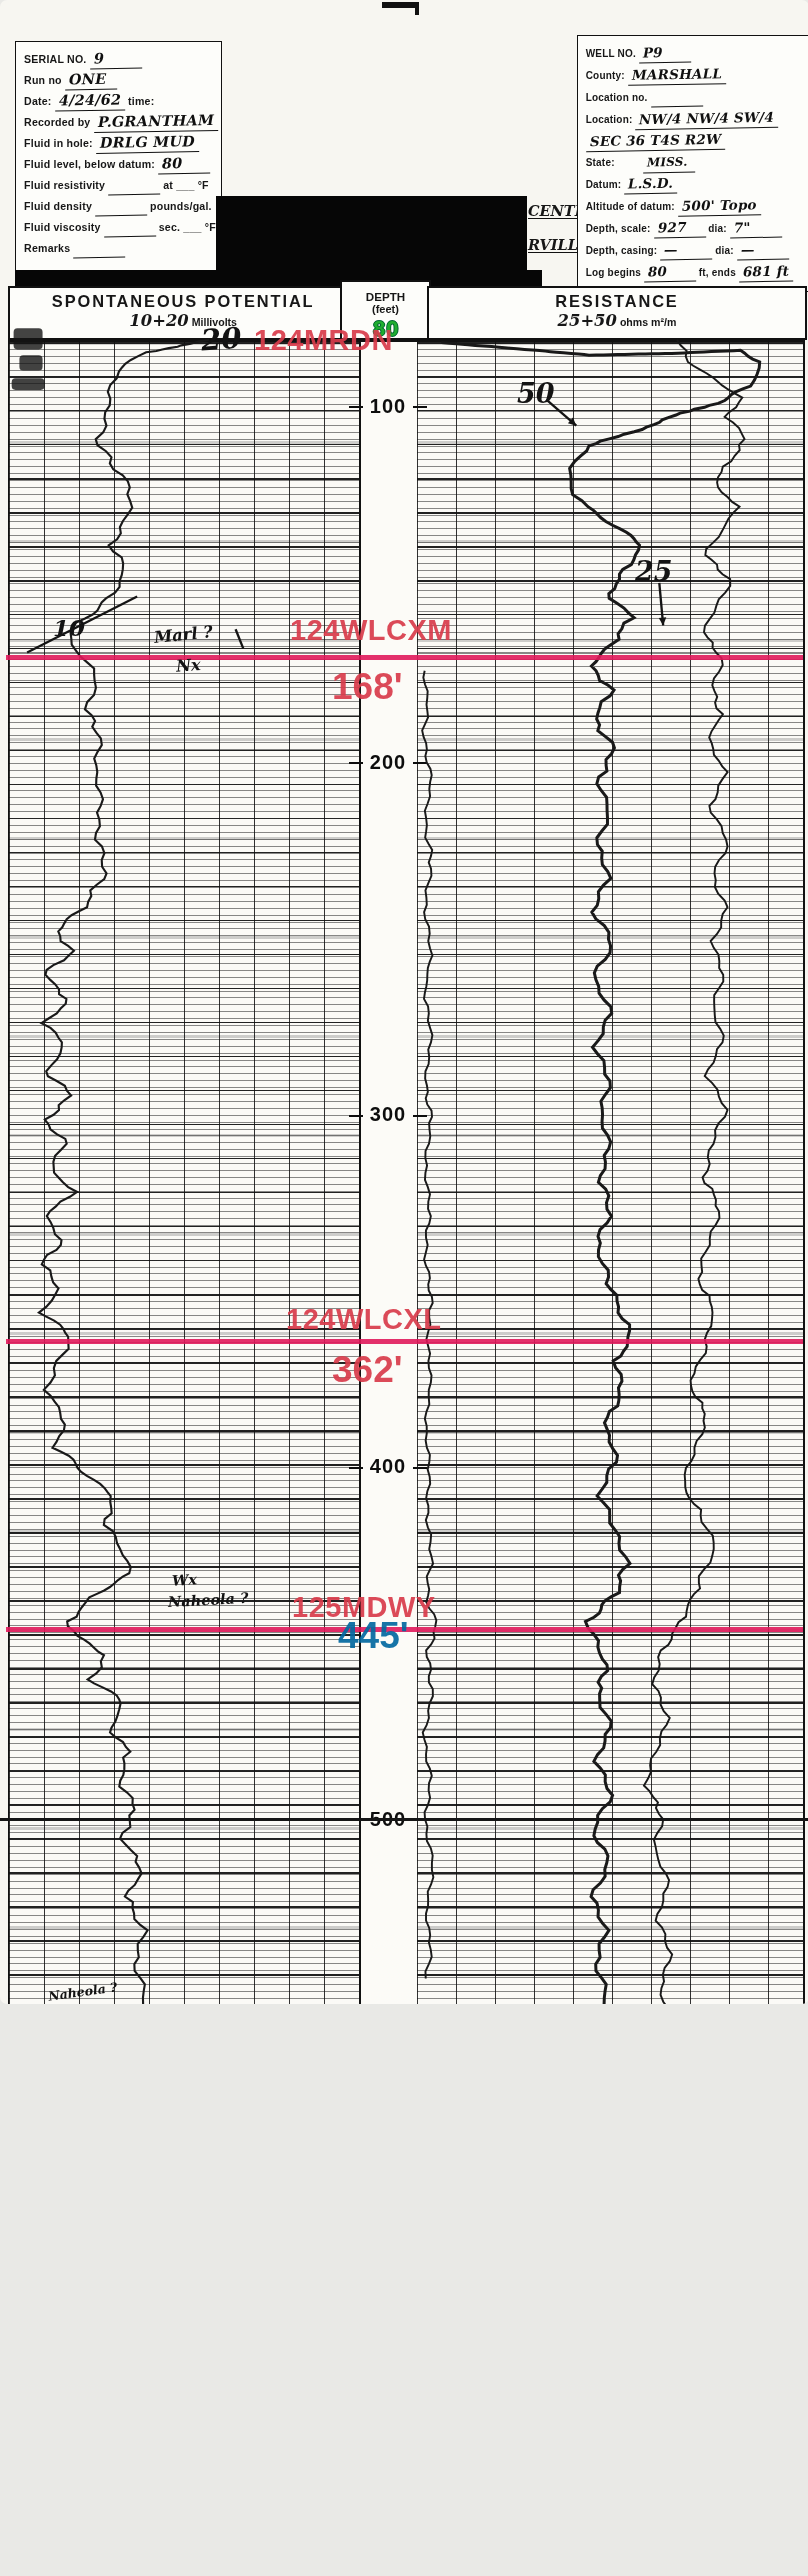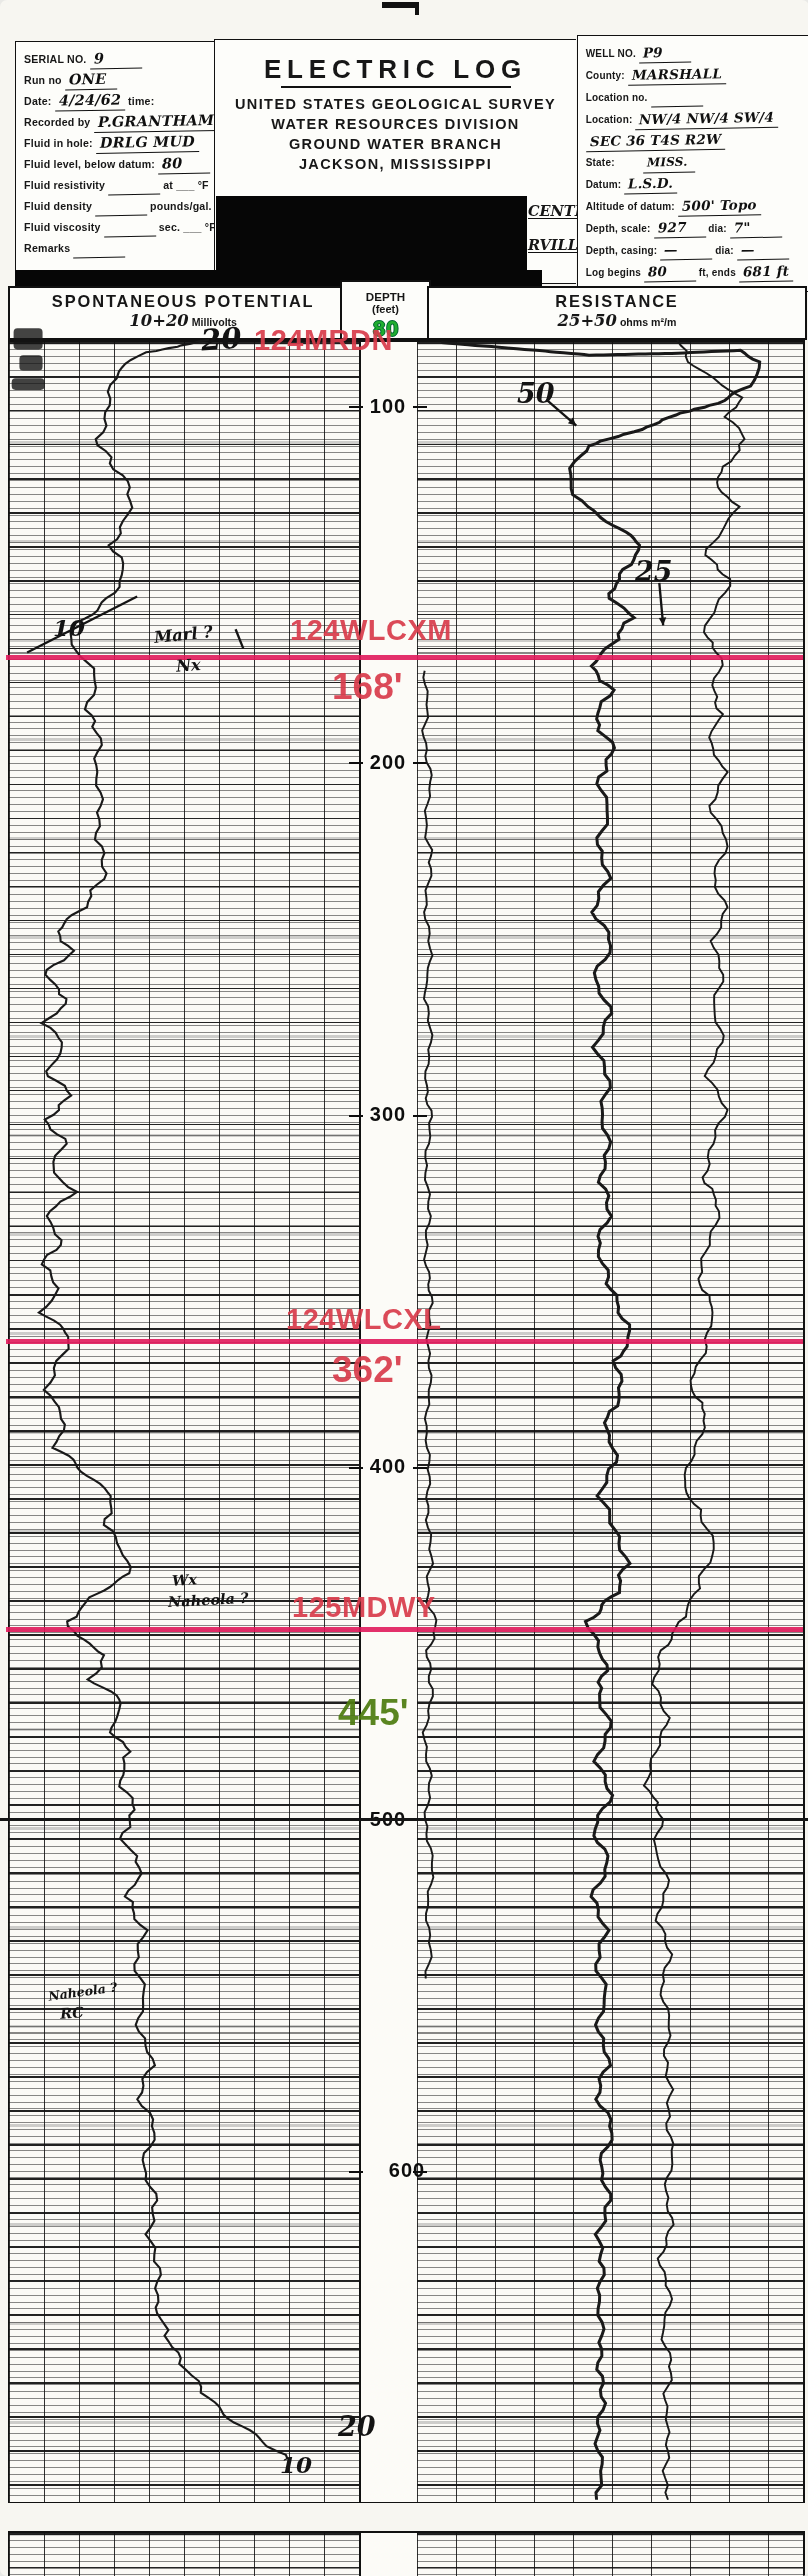--- a/index.html
+++ b/index.html
@@ -1,16 +1,16 @@
 <!DOCTYPE html>
 <html><head>
 <meta charset="utf-8">
 <style>
   html,body{margin:0;padding:0;background:#e9e9e6;}
-  .page{position:relative;width:809px;height:2576px;background:#f7f6f1;overflow:hidden;
+  .page{position:relative;width:809px;height:2004px;background:#f7f6f1;overflow:hidden;
         font-family:"Liberation Sans",sans-serif;color:#171717;border-radius:7px;}
   .abs{position:absolute;}
   .box{position:absolute;border:1.9px solid #111;background:#fdfdfa;}
   
   .fieldrow{white-space:nowrap;font-size:10.6px;font-weight:bold;letter-spacing:0.2px;line-height:20px;}
   .fieldrow .lbl{font-weight:bold;}
   .hw{font-family:"DejaVu Serif",serif;font-style:italic;font-weight:bold;color:#101010;}
   .fieldrow .val{display:inline-block;min-width:44px;border-bottom:1.5px solid #111;
                  font-size:14.5px;padding:0 3.9px;transform:rotate(-1deg);}
   .fieldrow .sfx{font-weight:bold;}
@@ -64,30 +64,20 @@
         <div class="fieldrow"><span class="lbl">Recorded by </span><span class="val hw">P.GRANTHAM</span></div>
         <div class="fieldrow"><span class="lbl">Fluid in hole: </span><span class="val hw">DRLG MUD</span></div>
         <div class="fieldrow"><span class="lbl">Fluid level, below datum: </span><span class="val hw">80</span></div>
         <div class="fieldrow"><span class="lbl">Fluid resistivity </span><span class="val hw">&nbsp;&nbsp;&nbsp;&nbsp;</span><span class="sfx"> at ___ °F</span></div>
         <div class="fieldrow"><span class="lbl">Fluid density </span><span class="val hw">&nbsp;&nbsp;&nbsp;&nbsp;</span><span class="sfx"> pounds/gal.</span></div>
         <div class="fieldrow"><span class="lbl">Fluid viscosity </span><span class="val hw">&nbsp;&nbsp;&nbsp;&nbsp;</span><span class="sfx"> sec. ___ °F</span></div>
         <div class="fieldrow"><span class="lbl">Remarks </span><span class="val hw">&nbsp;&nbsp;&nbsp;&nbsp;</span></div>
       </div>
   </div>
 
-  <div class="box" style="left:214px;top:39px;width:361px;height:243px;border-right:none;">
-    <div class="title" style="margin-top:13.5px;">ELECTRIC LOG</div>
-    <div class="title-underline"></div>
-    <div id="org-lines">
-        <div class="orgline">UNITED STATES GEOLOGICAL SURVEY</div>
-        <div class="orgline">WATER RESOURCES DIVISION</div>
-        <div class="orgline">GROUND WATER BRANCH</div>
-        <div class="orgline">JACKSON, MISSISSIPPI</div>
-      </div>
-  </div>
 
   <div class="redact" style="left:216px;top:196px;width:311px;height:75px;"></div>
   <div class="redact" style="left:15.4px;top:270px;width:527px;height:16.4px;"></div>
   <div id="redact-notes">
       <div class="redact-note" style="left: 528px; top: 203px;">CENTER</div>
       <div class="redact-note" style="left: 528px; top: 237px;">RVILLE</div>
       <div class="redact-note" style="left: 528px; top: 259px; border-bottom: none; margin-top: 37px;">EN</div>
     </div>
 
   <div class="box" style="left:577px;top:35px;width:224px;height:249px;padding:5.8px 0 0 7.7px;">
@@ -181,21 +171,21 @@
   <div id="red-layer">
       <div class="red-code" style="left: 254px; top: 324px; color: rgb(217, 60, 75);">124MRDN</div>
       <div class="red-code" style="left: 290px; top: 614px; color: rgb(217, 60, 75);">124WLCXM</div>
       <div class="red-line" style="top: 655px; background: rgb(224, 26, 91);"></div>
       <div class="red-depth" style="left: 332px; top: 666px; color: rgb(217, 60, 75);">168'</div>
       <div class="red-code" style="left: 286px; top: 1303px; color: rgb(217, 60, 75);">124WLCXL</div>
       <div class="red-line" style="top: 1339px; background: rgb(224, 26, 91);"></div>
       <div class="red-depth" style="left: 332px; top: 1349px; color: rgb(217, 60, 75);">362'</div>
       <div class="red-code" style="left: 292px; top: 1591px; color: rgb(217, 60, 75);">125MDWY</div>
       <div class="red-line" style="top: 1627px; background: rgb(224, 26, 91);"></div>
-      <div class="red-depth" style="left: 338px; top: 1692px; color: #4d7c0f;">445'</div>
+      <div class="red-depth" style="left: 338px; top: 1615px; color: #0369a1;">445'</div>
     </div>
 
   <div id="notes-layer">
       <div class="note" style="left: 201px; top: 322px; font-size: 29px; transform: rotate(-4deg);">20</div>
       <div class="note" style="left: 53px; top: 614px; font-size: 23px; transform: rotate(0deg);">10</div>
       <div class="note" style="left: 154px; top: 625px; font-size: 16.4px; transform: rotate(-6deg);">Marl ?</div>
       <div class="note" style="left: 176px; top: 656px; font-size: 16.4px; transform: rotate(-4deg);">Nx</div>
       <div class="note" style="left: 517px; top: 378px; font-size: 27px; transform: rotate(0deg);">50</div>
       <div class="note" style="left: 635px; top: 556px; font-size: 27px; transform: rotate(0deg);">25</div>
       <div class="note" style="left: 172px; top: 1571px; font-size: 14.5px; transform: rotate(-3deg);">Wx</div>

